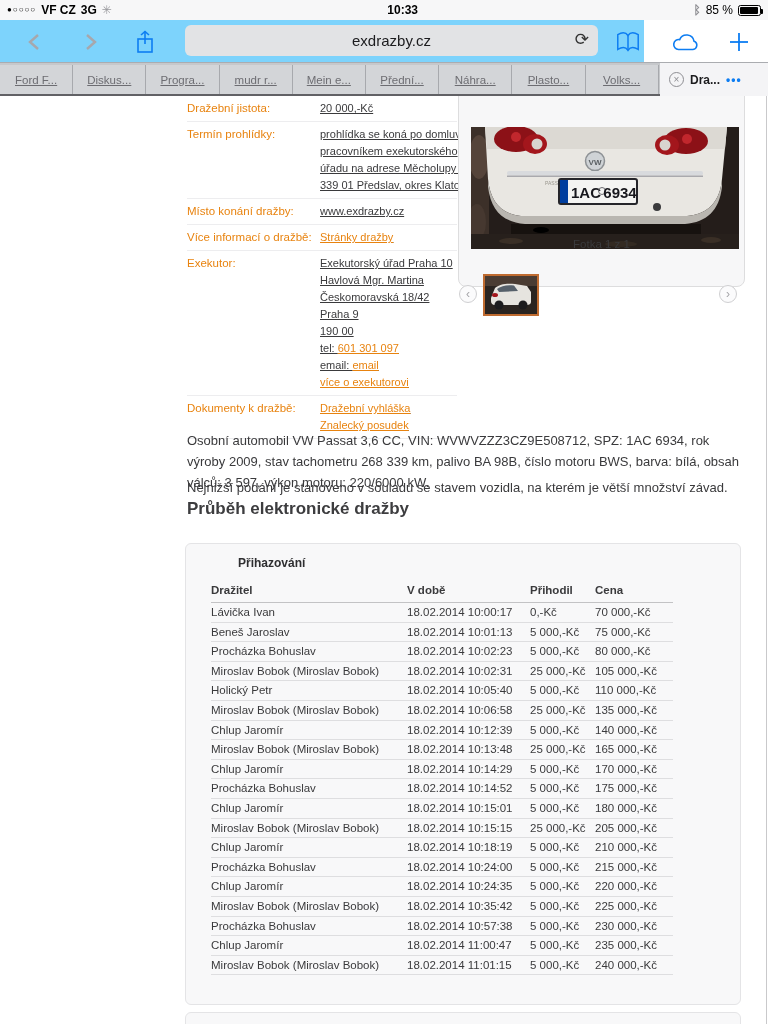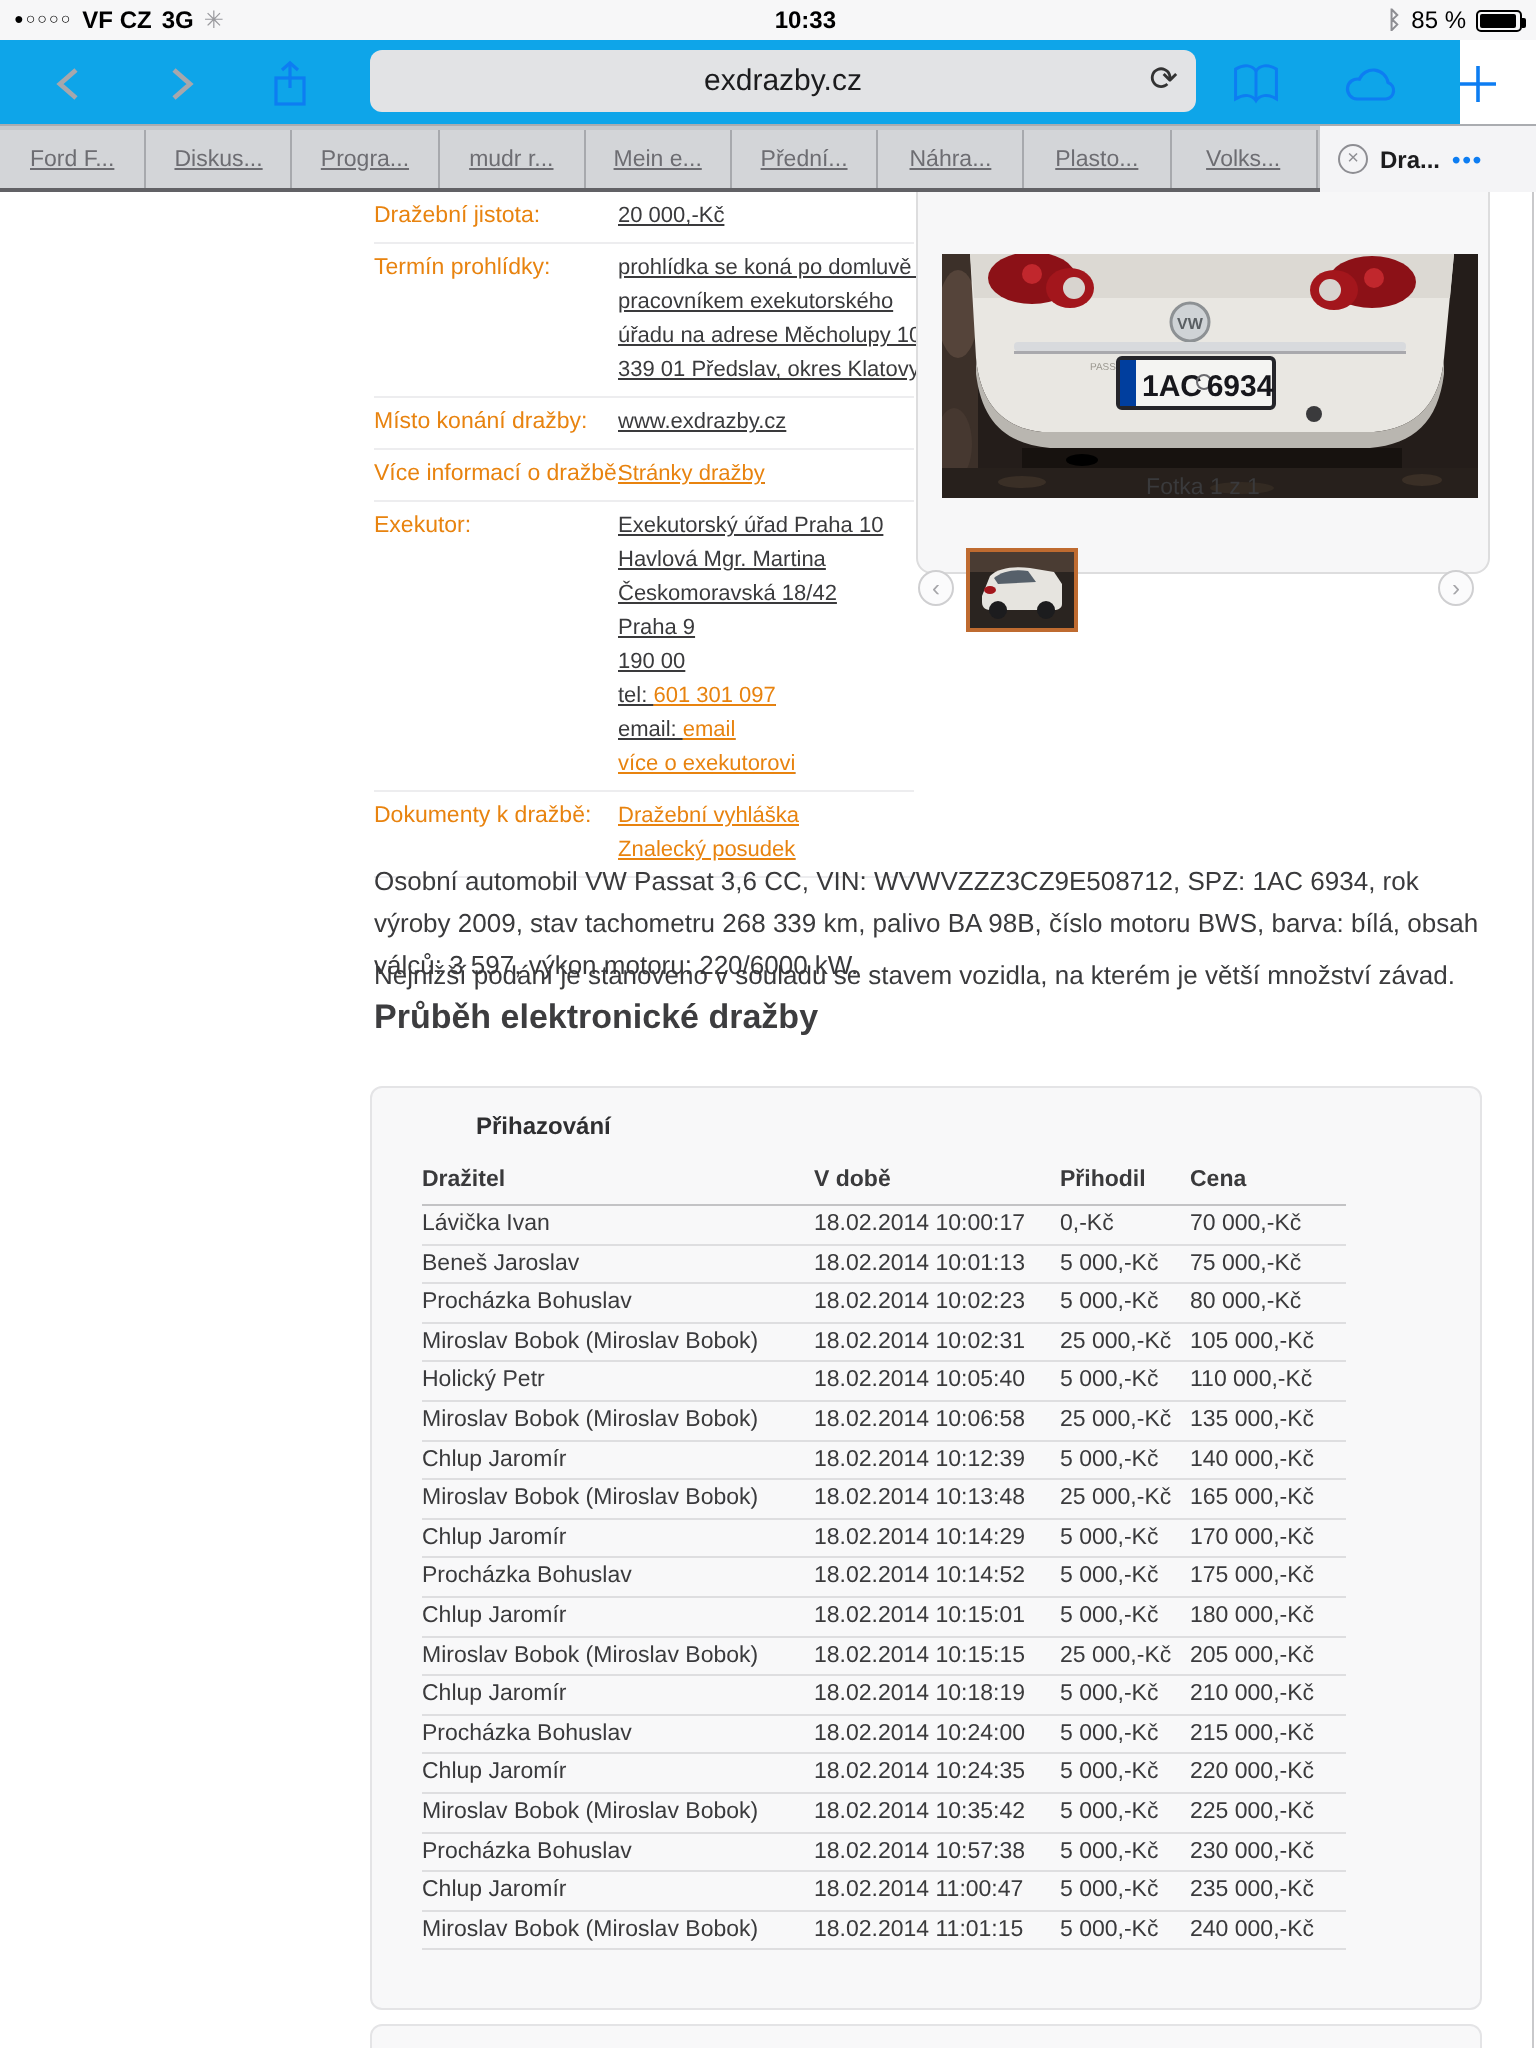--- a/index.html
+++ b/index.html
@@ -14,21 +14,21 @@
   .sb-left,.sb-right{display:flex;align-items:center;gap:5px;}
   .sb-signal{font-size:8px;letter-spacing:1px;position:relative;top:-1px;}
   .sb-carrier,.sb-net{font-weight:bold;font-size:12px;}
   .sb-spinner{color:#9a9a9e;font-size:12px;}
   .sb-time{font-weight:bold;font-size:12px;}
   .sb-bt{color:#8e8e93;font-size:12px;font-weight:bold;}
   .battery{position:relative;width:23px;height:11px;border:1px solid #000;border-radius:2.5px;display:inline-block;}
   .battery-fill{position:absolute;left:1px;top:1px;bottom:1px;width:85%;background:#000;border-radius:1px;}
   .battery-nub{position:absolute;right:-3px;top:3px;width:2px;height:5px;background:#000;border-radius:0 1px 1px 0;}
   
-  .toolbar{position:absolute;left:0;top:20px;width:730px;height:42px;background:#0ea5e9;z-index:29;}
+  .toolbar{position:absolute;left:0;top:20px;width:644px;height:42px;background:#7dd3fc;z-index:29;}
   .nav-btn{position:absolute;top:7px;width:30px;height:30px;display:flex;align-items:center;justify-content:center;}
   .url-field{position:absolute;left:185px;top:5px;width:413px;height:31px;background:#e2e3e5;border-radius:6px;
     display:flex;align-items:center;justify-content:center;font-size:15px;color:#1c1c1e;}
   .reload{position:absolute;right:9px;top:4px;font-size:17px;color:#333;line-height:22px;}
   
   .tab-bar{position:absolute;left:0;top:62px;width:768px;height:33px;background:#c6c8cb;border-top:1px solid #aaacb0;z-index:28;}
   .tabs{position:absolute;left:0;top:2px;height:29px;display:flex;}
   .tab{width:73.2px;height:29px;background:#d3d5d8;border-right:1px solid #a7a9ad;
     display:flex;align-items:center;justify-content:center;font-size:11.5px;color:#6d6d72;overflow:hidden;white-space:nowrap;text-decoration:underline;}
   .tab-underline{position:absolute;left:0;top:31px;width:660px;height:2px;background:#616165;}
@@ -36,21 +36,21 @@
     display:flex;align-items:center;gap:6px;padding-left:9px;}
   .tab-close{width:15px;height:15px;border:1px solid #8e8e93;border-radius:50%;color:#8e8e93;
     font-size:10px;line-height:13px;text-align:center;}
   .active-tab-label{font-weight:bold;font-size:12px;color:#1c1c1e;}
   .tab-more{color:#0d7df2;font-size:12px;font-weight:bold;letter-spacing:1px;}
   
   .page{position:absolute;left:0;top:95px;width:768px;height:929px;background:#fff;overflow:hidden;}
   .scroll-line{position:absolute;right:1px;top:0;bottom:0;width:1px;background:#c9c9cb;}
   
   .details{position:absolute;left:187px;top:0;width:270px;border-top:1px solid #ededef;}
-  .d-row{display:flex;padding:4px 0;border-bottom:1px solid #ededef;}
+  .d-row{display:flex;padding:4px 0;border-bottom:1px solid #ededef;gap:11px;}
   .d-label{width:122px;flex:none;color:#e8830f;font-size:11.5px;line-height:17px;white-space:nowrap;}
   .d-value{flex:1;color:#3a3a3c;font-size:11px;line-height:17px;text-decoration:underline;}
   .d-line{white-space:nowrap;}
   .olink{color:#e8830f;text-decoration:underline;cursor:pointer;}
   
   .photo-card{position:absolute;left:458px;top:-30px;width:287px;height:222px;background:#f7f7f8;
     border:1px solid #ddddde;border-radius:8px;}
   .main-photo{position:absolute;left:12px;top:61px;width:268px;height:122px;overflow:hidden;background:#241d1a;}
   .photo-caption{position:absolute;left:0;top:172px;width:100%;text-align:center;font-size:11.5px;color:#3a3a3c;}
   .thumb-row{position:absolute;left:0;top:205px;width:100%;height:58px;}

